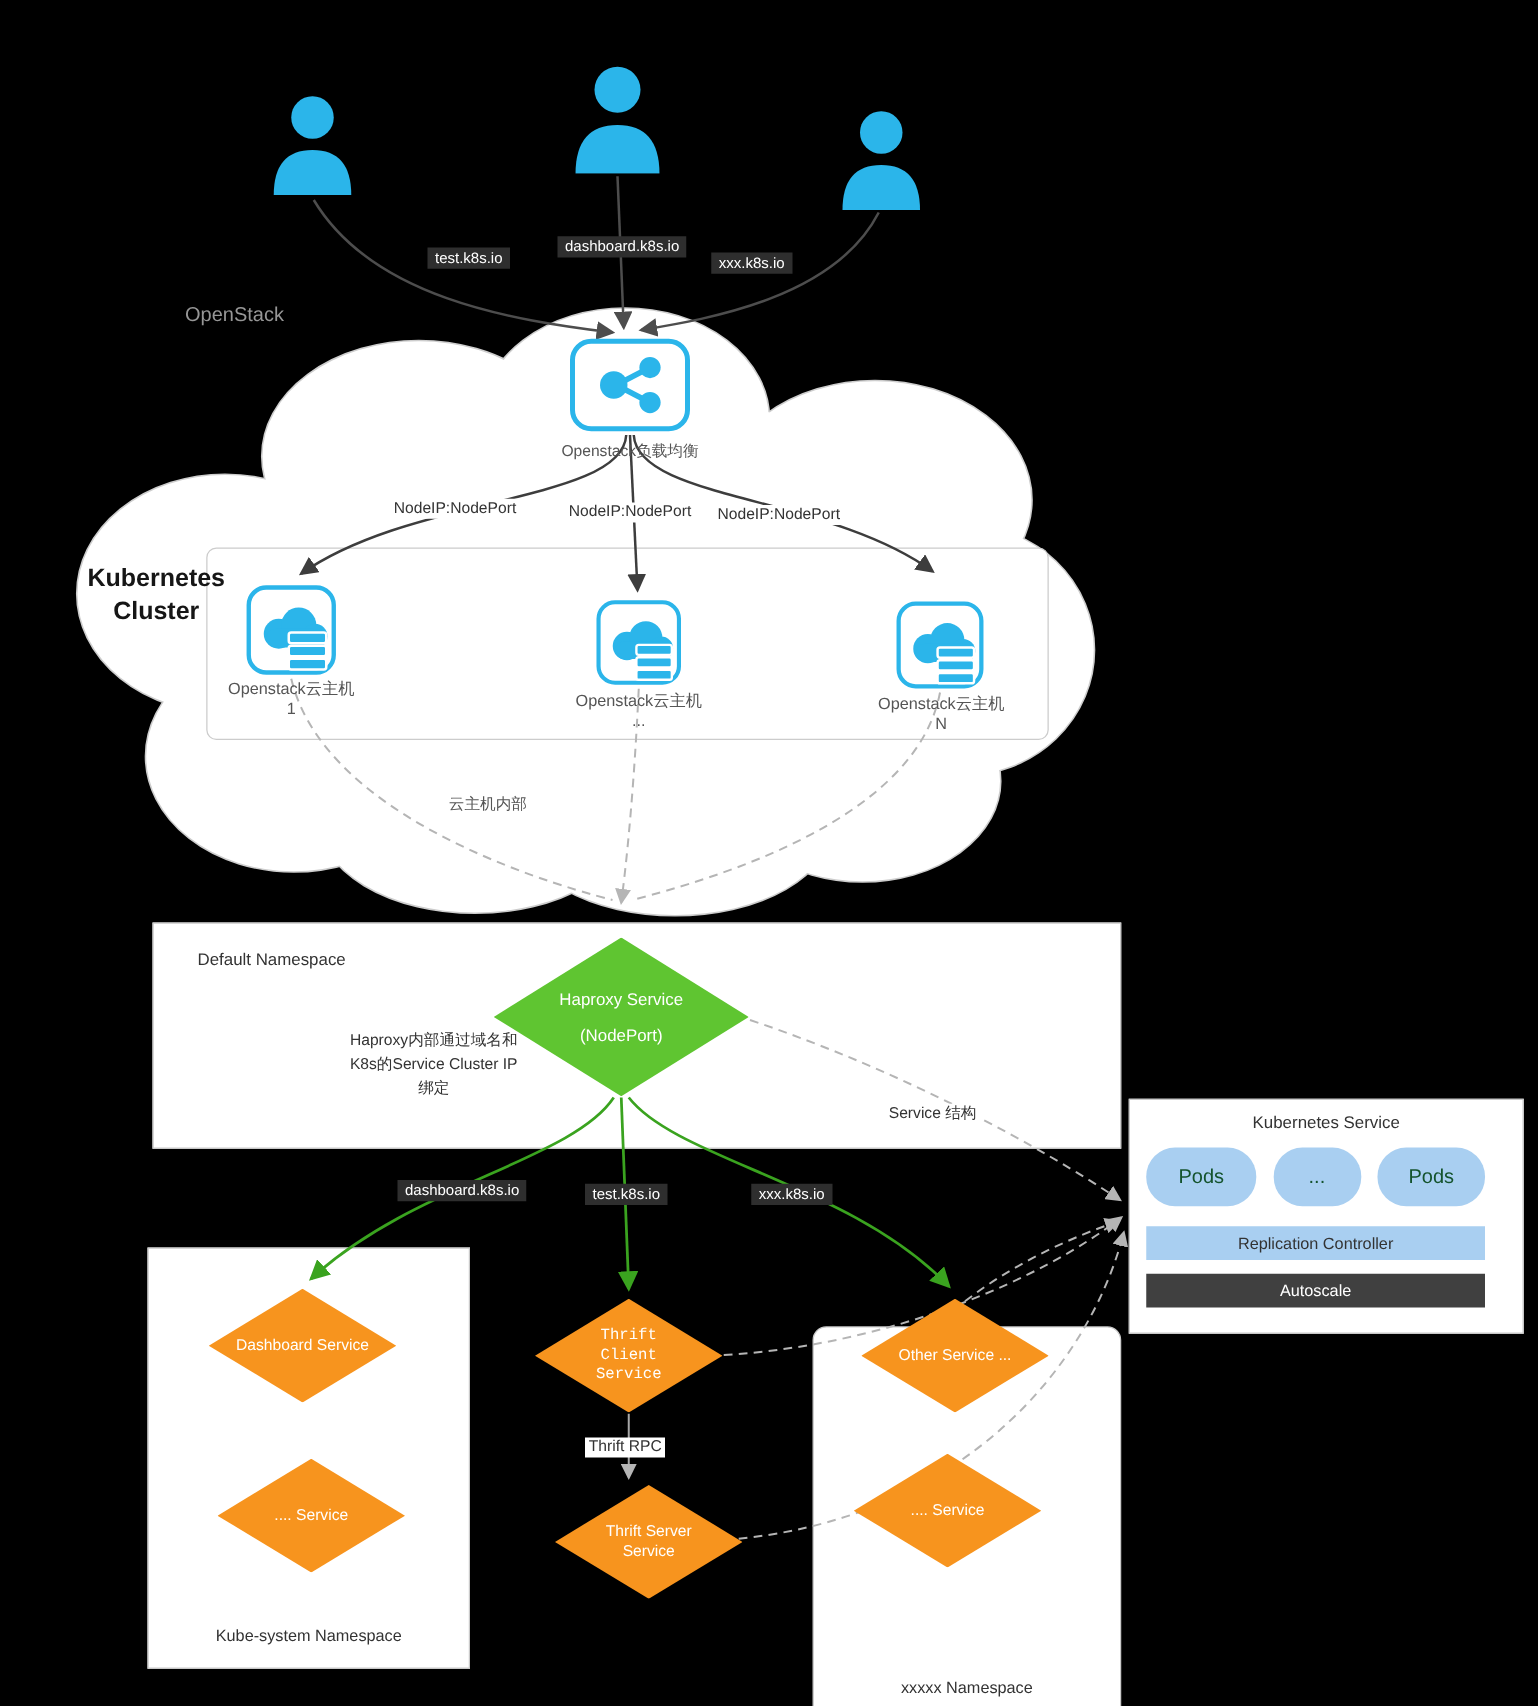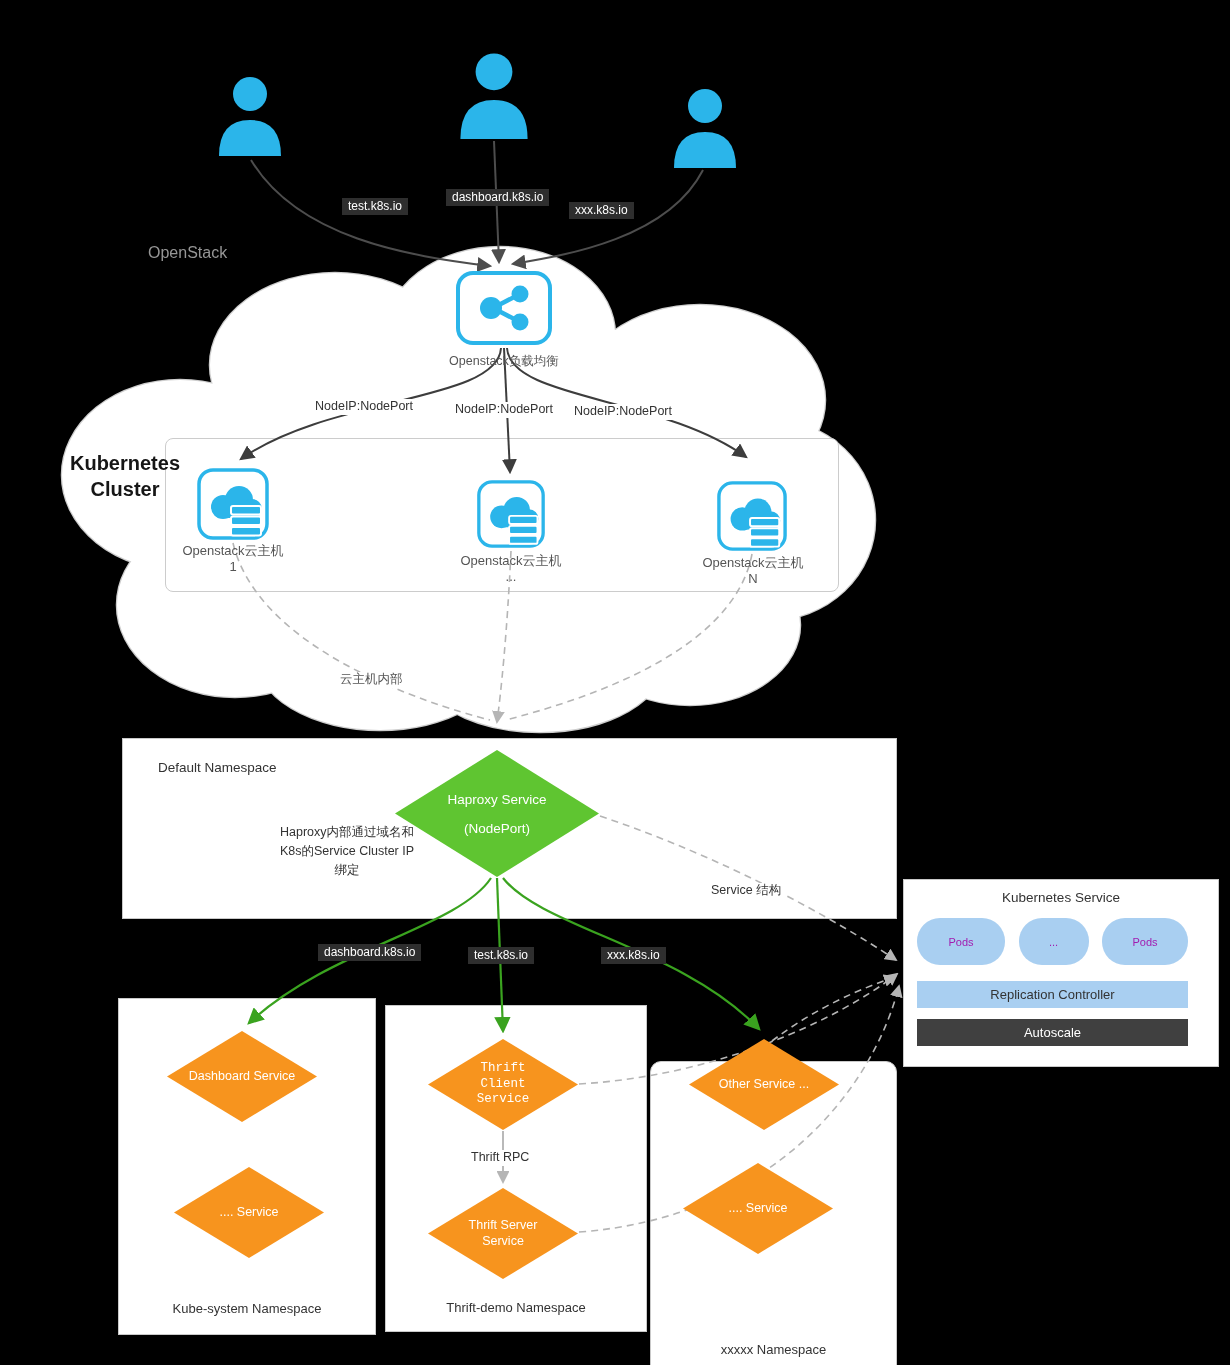--- a/index.html
+++ b/index.html
@@ -25,21 +25,21 @@
   #default-ns .title{position:absolute;left:35px;top:21px;font-size:13.5px;color:#333;}
   #ns1{left:118px;top:998px;width:239px;height:335px;}
   #ns2{left:385px;top:1005px;width:243px;height:325px;}
   #ns3{left:650px;top:1061px;width:228px;height:343px;border-radius:11px;}
   #ns1 .ns-title{bottom:18px;}
   #ns2 .ns-title{bottom:16px;}
   #ns3 .ns-title{bottom:48px;}
   #ks-box{left:903px;top:879px;width:297px;height:186px;}
   #ks-box .title{position:absolute;left:0;right:0;top:10px;text-align:center;font-size:13.5px;color:#333;}
   #ks-pods{position:absolute;left:13px;top:38px;width:271px;height:47px;display:flex;justify-content:space-between;}
-  .pod{background:#a9cff1;color:#a21caf;font-size:11px;display:flex;align-items:center;justify-content:center;border-radius:23px;}
+  .pod{background:#a9cff1;color:#14532d;font-size:16px;display:flex;align-items:center;justify-content:center;border-radius:23px;}
   .pod.p1{width:88px;} .pod.p2{width:70px;} .pod.p3{width:86px;}
   #ks-rc{position:absolute;left:13px;top:101px;width:271px;height:27px;background:#a9cff1;color:#333;font-size:13px;display:flex;align-items:center;justify-content:center;}
   #ks-as{position:absolute;left:13px;top:139px;width:271px;height:27px;background:#404040;color:#fff;font-size:13px;display:flex;align-items:center;justify-content:center;}
   #lb-label{left:428px;top:353px;width:152px;text-align:center;font-size:12.5px;color:#555;}
   #haproxy-note{left:262px;top:823px;width:170px;text-align:center;font-size:12.5px;color:#333;line-height:1.5;}
 </style>
 </head>
 <body>
 
 <div class="stage">
@@ -100,23 +100,20 @@
 
   <div id="cluster-box" class="panel"></div>
 
   <div id="default-ns" class="panel">
     <div class="title">Default Namespace</div>
   </div>
 
   <div id="ns1" class="panel">
     <div class="ns-title">Kube-system Namespace</div>
   </div>
-  <div id="ns2" class="panel">
-    <div class="ns-title">Thrift-demo Namespace</div>
-  </div>
   <div id="ns3" class="panel">
     <div class="ns-title">xxxxx Namespace</div>
   </div>
 
   <div id="ks-box" class="panel">
     <div class="title">Kubernetes Service</div>
     <div id="ks-pods">
       <div class="pod p1">Pods</div>
       <div class="pod p2">...</div>
       <div class="pod p3">Pods</div>
@@ -211,21 +208,21 @@
     <div>...</div>
   </div>
   <div class="fg" style="left:716px;top:480px;"><svg width="72" height="72" viewBox="0 0 74 74">
         <use href="#sym-host"></use>
       </svg></div>
   <div class="fg host-label" style="left:678px;top:555px;">
     <div>Openstack云主机</div>
     <div>N</div>
   </div>
 
-  <div class="fg lbl-light" style="left:337px;top:636px;color:#555;margin-top:36px;">云主机内部</div>
+  <div class="fg lbl-light" style="left:356px;top:636px;color:#555;">云主机内部</div>
 
   <div class="diamond green" style="left:395px;top:750px;width:204px;height:127px;">
     <div>Haproxy Service</div>
     <div>(NodePort)</div>
   </div>
 
   <div id="haproxy-note" class="fg">
     <div>Haproxy内部通过域名和</div>
     <div>K8s的Service Cluster IP</div>
     <div>绑定</div>
@@ -239,21 +236,21 @@
 
   <div class="diamond orange" style="left:167px;top:1031px;width:150px;height:91px;">
     <span style="width:120px;">Dashboard Service</span>
   </div>
   <div class="diamond orange" style="left:174px;top:1167px;width:150px;height:91px;">
     <span>.... Service</span>
   </div>
   <div class="diamond orange" style="left:428px;top:1039px;width:150px;height:91px;">
     <span style="width:85px;font-family:Liberation Mono, monospace;">Thrift Client Service</span>
   </div>
-  <div class="diamond orange" style="left:428px;top:1188px;width:150px;height:91px;">
+  <div class="diamond orange" style="left:444px;top:1188px;width:150px;height:91px;">
     <span style="width:85px;">Thrift Server Service</span>
   </div>
   <div class="diamond orange" style="left:689px;top:1039px;width:150px;height:91px;">
     <span style="width:110px;">Other Service ...</span>
   </div>
   <div class="diamond orange" style="left:683px;top:1163px;width:150px;height:91px;">
     <span>.... Service</span>
   </div>
 
   <div class="fg lbl-light" style="left:468px;top:1150px;color:#333;">Thrift RPC</div>

